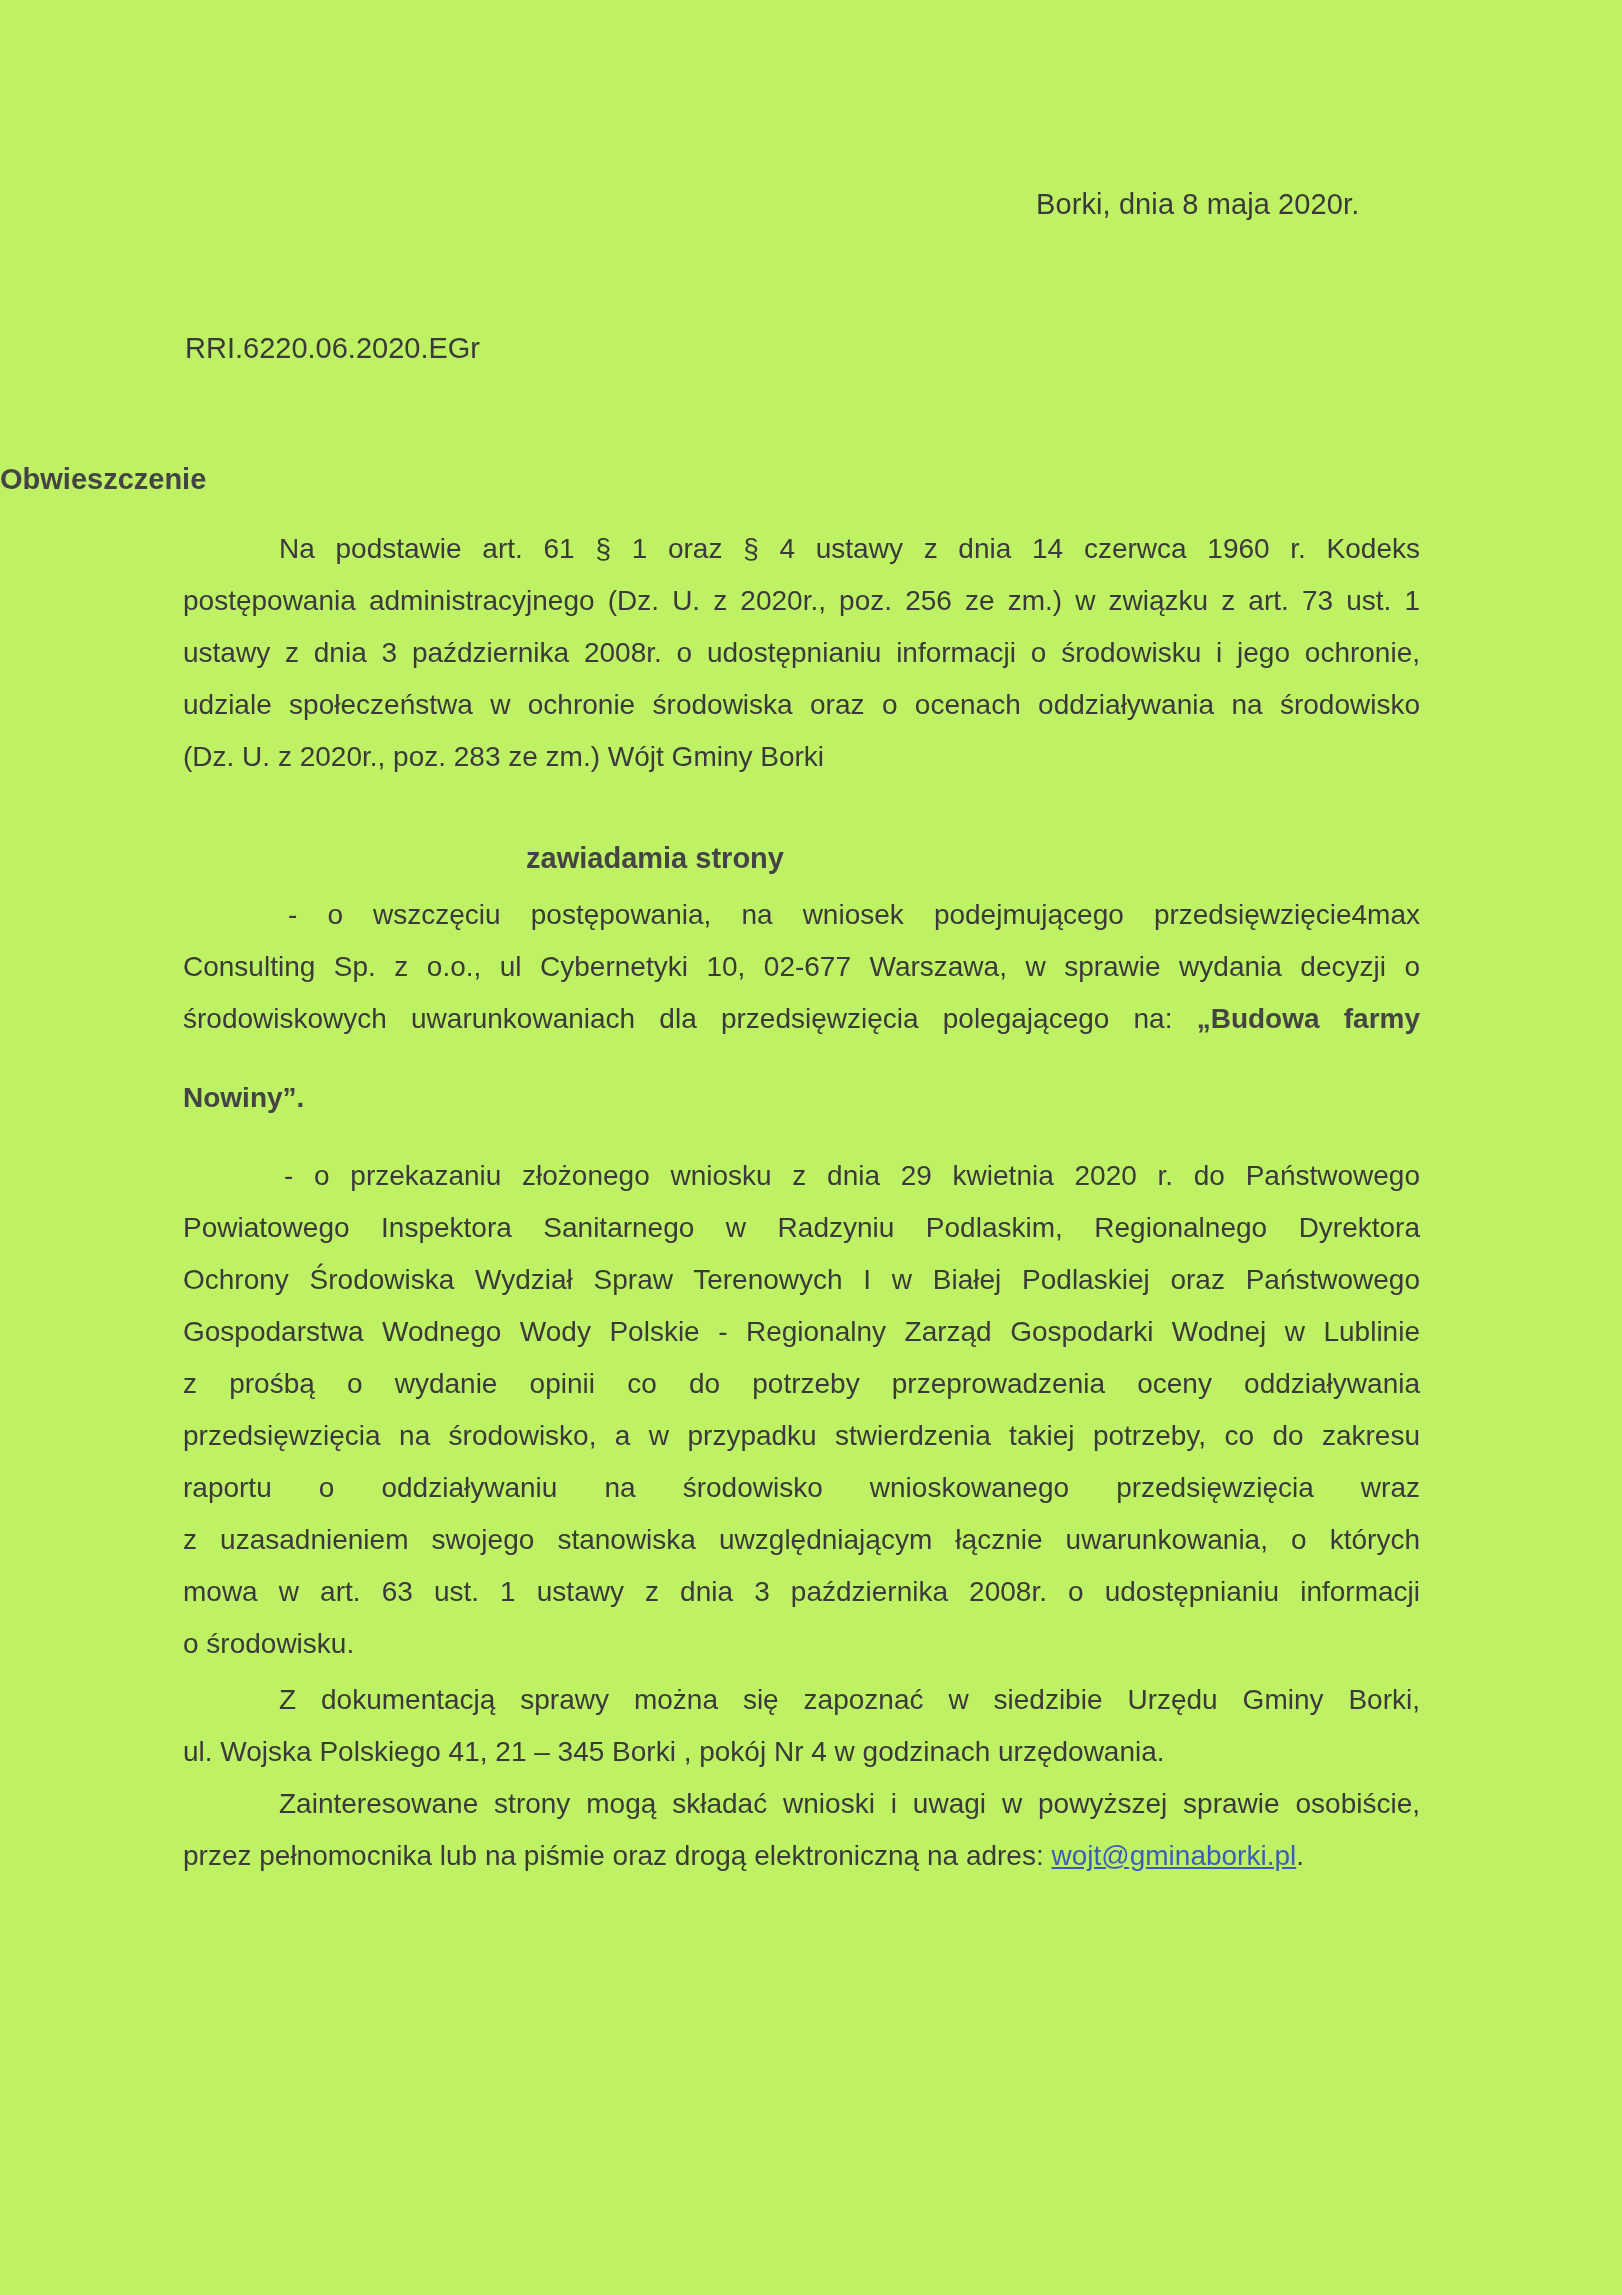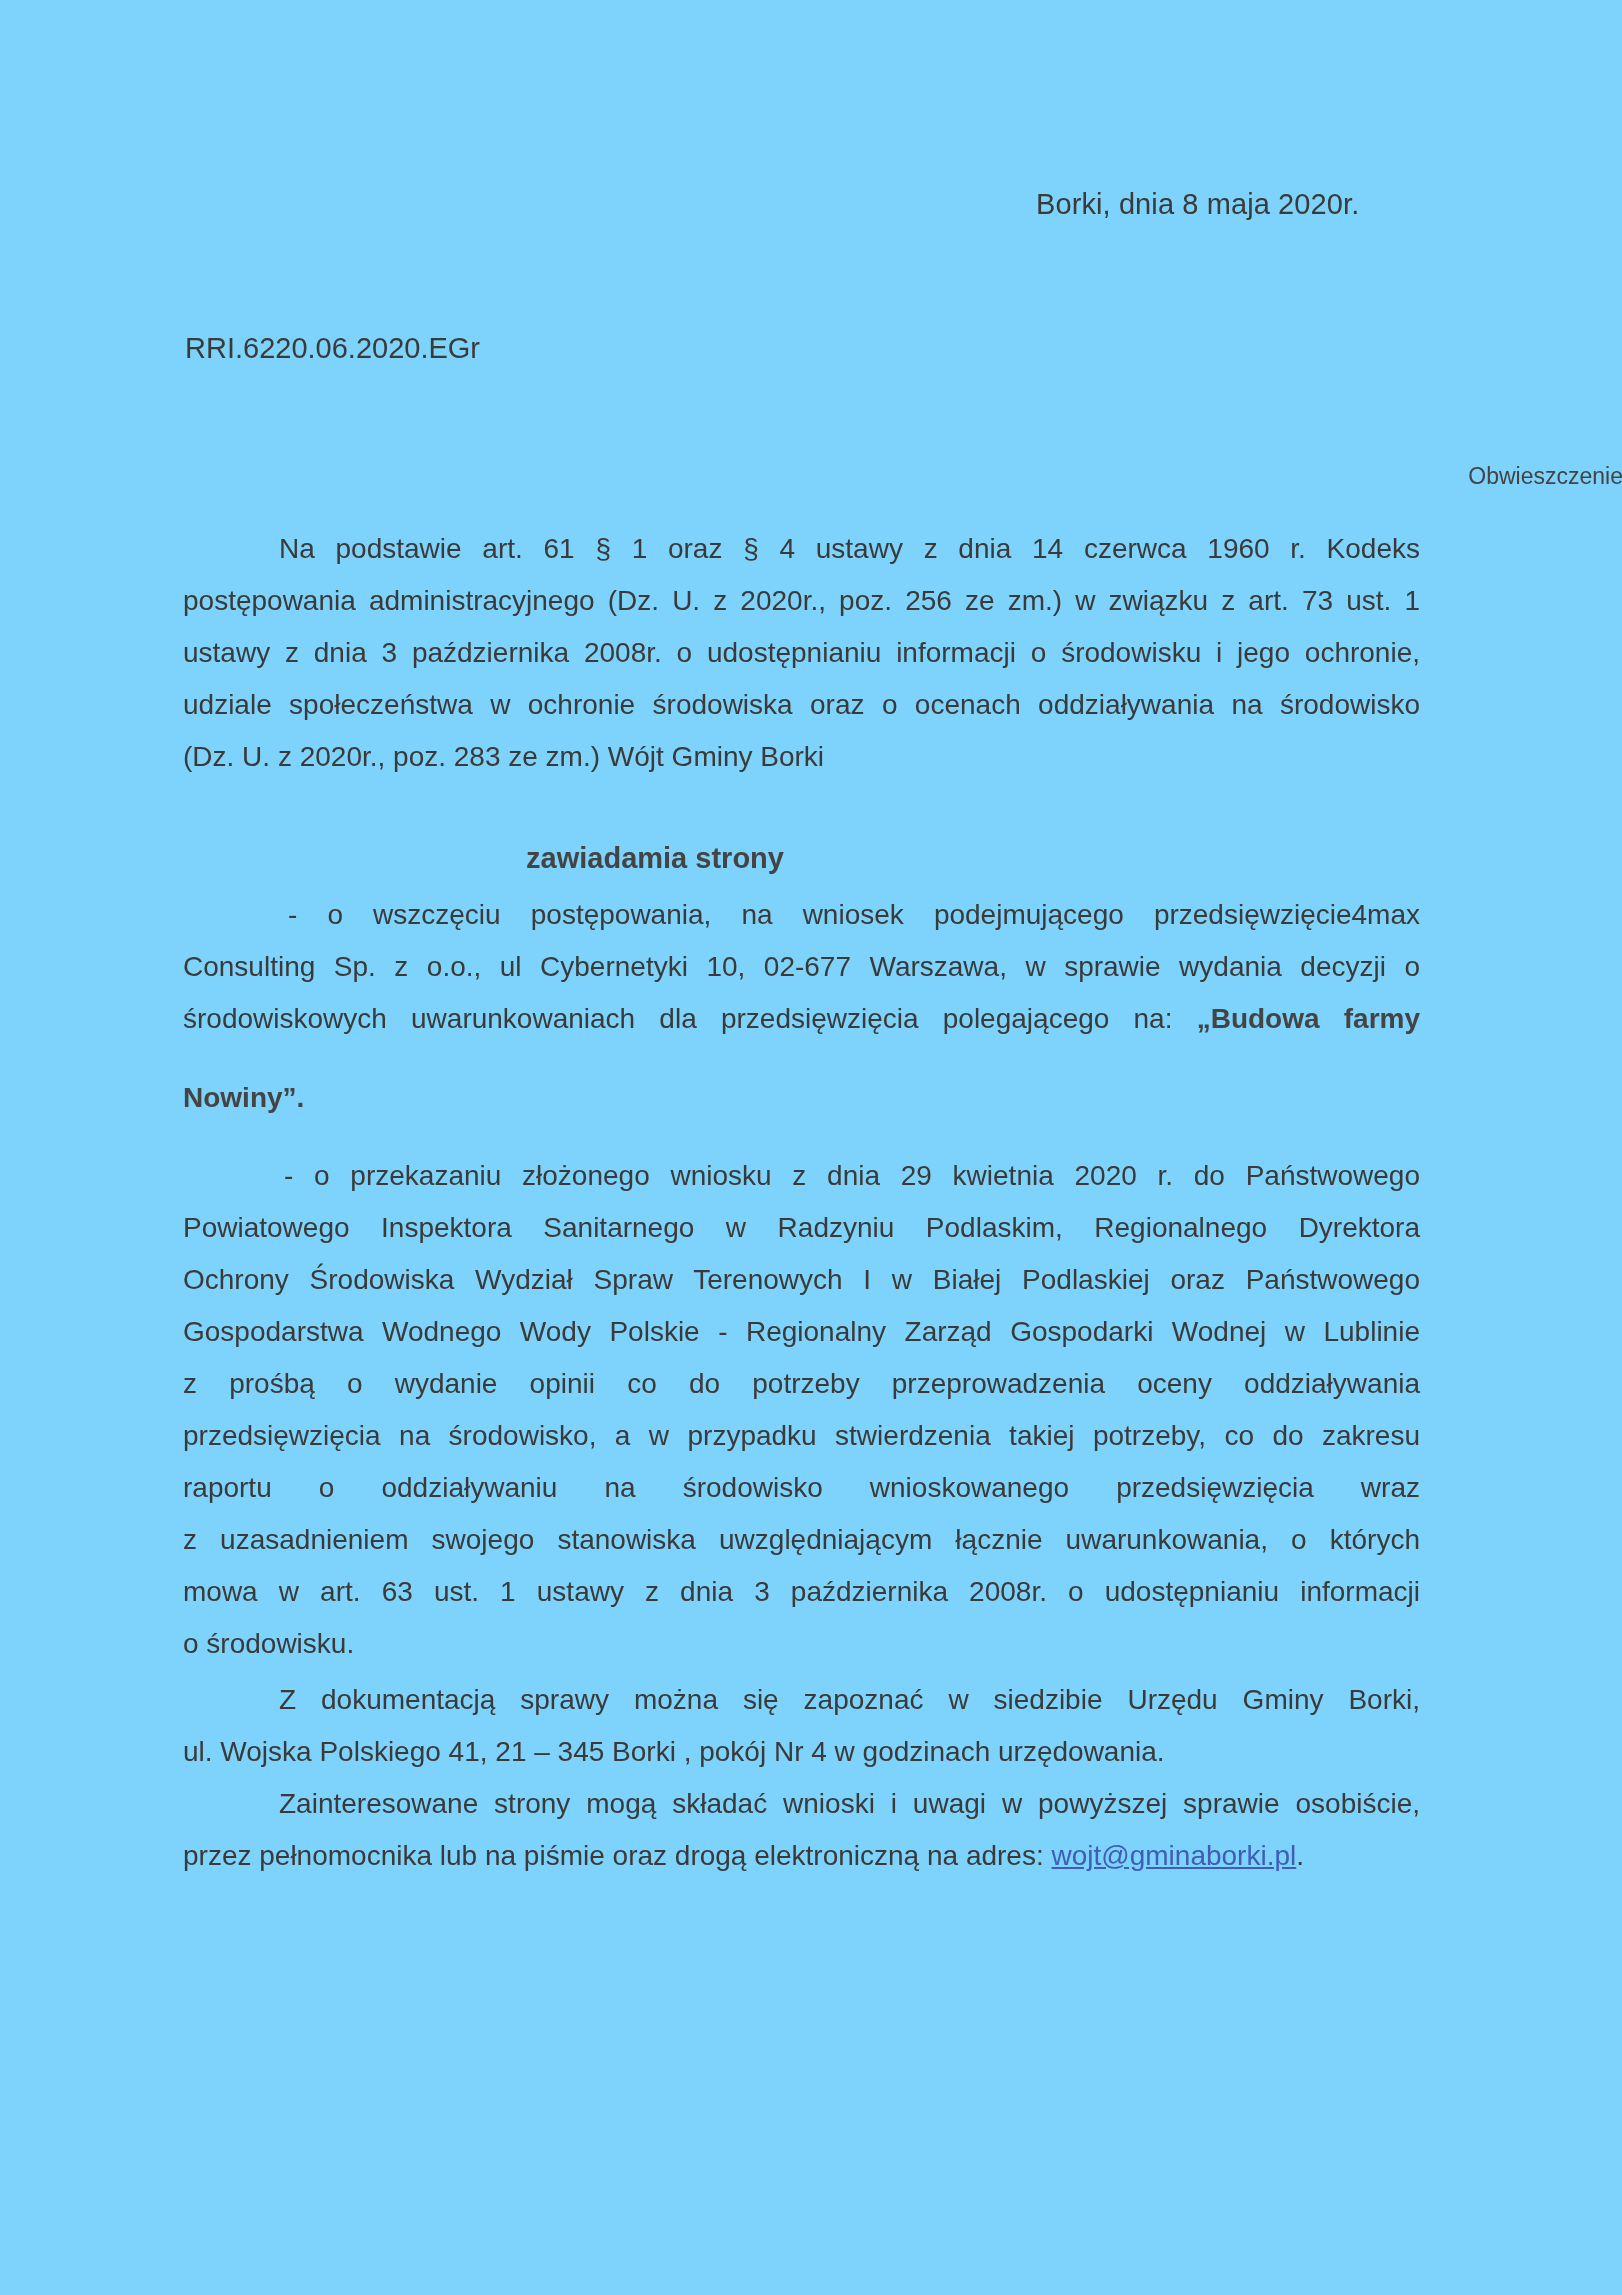--- a/index.html
+++ b/index.html
@@ -13,42 +13,42 @@
       position: relative;
       overflow: hidden;
       font-family: "Liberation Sans", "DejaVu Sans", sans-serif;
       color: #3a3a3a;
     }
     .page {
       position: absolute;
       left: 0; top: 0;
       width: 1623px;
       height: 2295px;
-      background: #7dd3fc;
+      background: #bef264;
     }
     .date-line {
       position: absolute;
       left: 1036px;
       top: 188px;
       font-size: 29px;
       letter-spacing: 0.1px;
     }
     .ref-number {
       position: absolute;
       left: 185px;
       top: 332px;
       font-size: 29px;
     }
     .title {
       position: absolute;
       left: 0; width: 1623px;
       top: 463px;
-      text-align: right;
-      font-size: 23px;
-      font-weight: normal;
+      text-align: left;
+      font-size: 29px;
+      font-weight: bold;
       color: #444;
     }
     .body {
       position: absolute;
       left: 183px;
       width: 1237px;
       font-size: 28px;
       line-height: 52px;
       text-align: justify;
     }

